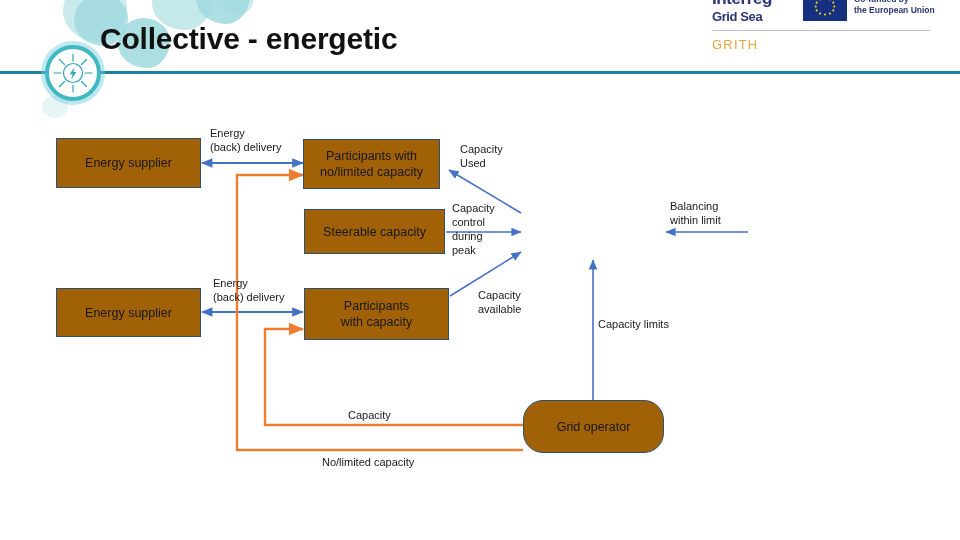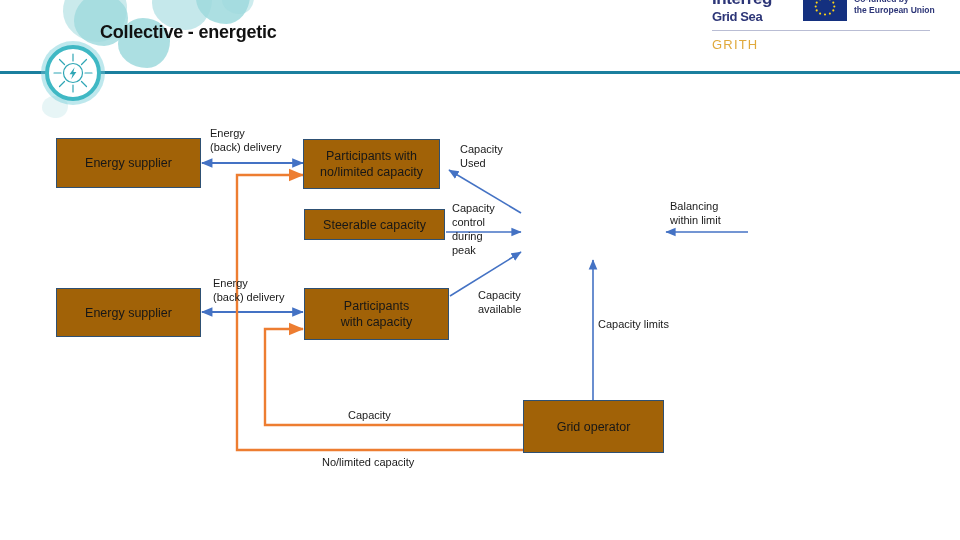--- a/index.html
+++ b/index.html
@@ -20,21 +20,21 @@
   .badge-circle{
     position:absolute;left:45px;top:45px;width:56px;height:56px;border-radius:50%;
     background:#ffffff;border:4px solid #3fb8c4;box-sizing:border-box;
   }
   .badge-glow{
     position:absolute;left:41px;top:41px;width:64px;height:64px;border-radius:50%;
     background:rgba(111,205,214,.45);
   }
   .title{
     position:absolute;left:100px;top:22px;
-    font-size:18px;font-weight:bold;color:#111111;letter-spacing:-.2px;
+    font-size:30px;font-weight:bold;color:#111111;letter-spacing:-.2px;
     white-space:nowrap;
   }
 
   
   .logo-block{position:absolute;left:712px;top:-10px;width:232px;height:72px;}
   .interreg{
     position:absolute;left:0;top:0;color:#2c3577;font-weight:bold;
     font-size:17px;line-height:17px;letter-spacing:-.4px;
   }
   .interreg .ns{font-size:13px;line-height:15px;display:block;margin-top:2px;}
@@ -156,30 +156,30 @@
     <polyline points="523,425 265,425 265,329 303,329" fill="none" stroke="#ed7d31" stroke-width="2.4" marker-end="url(#ao)"></polyline>
 
     <polyline points="523,450 237,450 237,175 303,175" fill="none" stroke="#ed7d31" stroke-width="2.4" marker-end="url(#ao)"></polyline>
   </svg>
 
   <div class="node" style="left:56px;top:138px;width:145px;height:50px;">Energy supplier</div>
 
   <div class="node" style="left:303px;top:139px;width:137px;height:50px;white-space:pre-line;">Participants with
 no/limited capacity</div>
 
-  <div class="node" style="left:304px;top:209px;width:141px;height:31px;">Steerable capacity</div>
+  <div class="node" style="left:304px;top:209px;width:141px;height:45px;">Steerable capacity</div>
 
 
 
   <div class="node" style="left:56px;top:288px;width:145px;height:49px;">Energy supplier</div>
 
   <div class="node" style="left:304px;top:288px;width:145px;height:52px;white-space:pre-line;">Participants
 with capacity</div>
 
-  <div class="node" style="left:523px;top:400px;width:141px;height:53px;">Grid operator</div>
+  <div class="node" style="left:523px;top:400px;width:141px;height:53px;border-radius:20px;">Grid operator</div>
 
   <div class="lbl" style="left:210px;top:126px;">Energy
 (back) delivery</div>
 
   <div class="lbl" style="left:460px;top:142px;">Capacity
 Used</div>
 
   <div class="lbl" style="left:452px;top:201px;">Capacity
 control
 during

